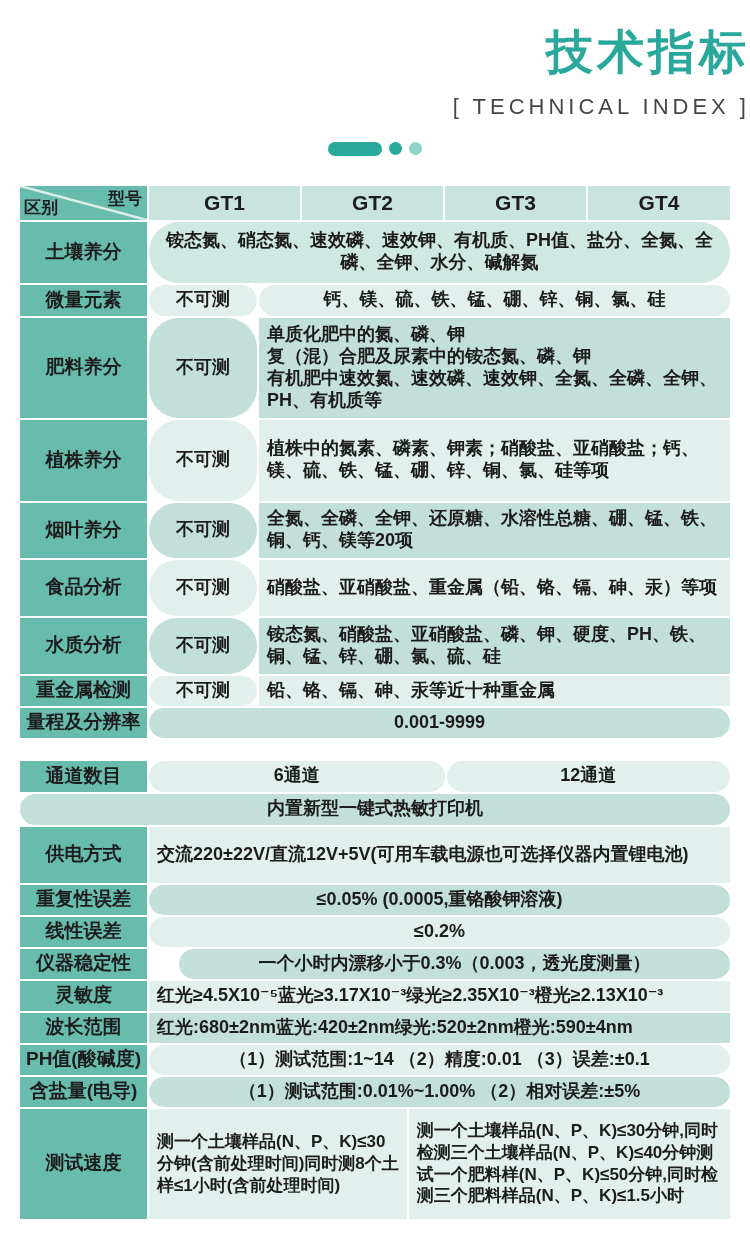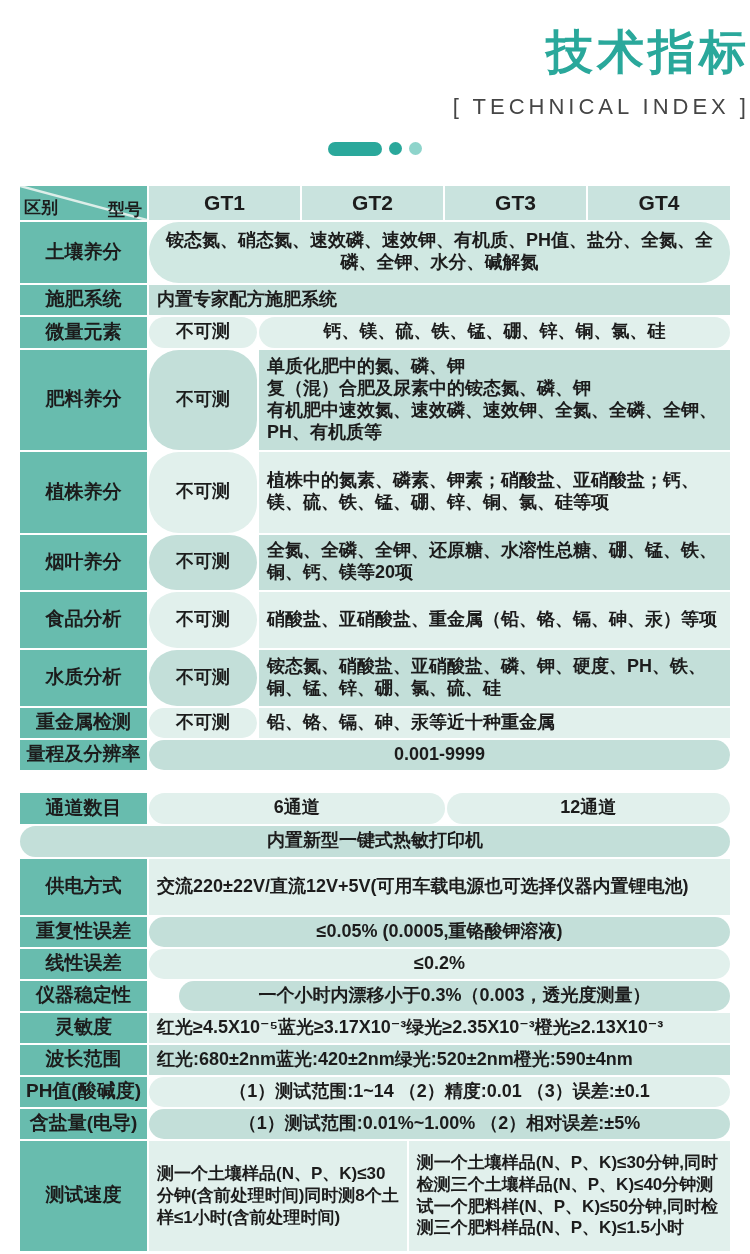--- a/index.html
+++ b/index.html
@@ -43,21 +43,21 @@
   .shade-dark{background:var(--row-dark,#c3dfd9);}
   .shade-light{background:var(--row-light,#e1f0ec);}
 
   .header-row{height:34px;}
   .header-row .cells .cell{justify-content:center;font-size:21px;font-weight:700;}
   .corner-cell{
     flex:0 0 127px;background:var(--label,#68bcae);position:relative;padding:0;
     overflow:hidden;
   }
   .corner-cell svg{position:absolute;top:0;left:0;width:100%;height:100%;}
-  .corner-top{position:absolute;top:12px;right:5px;font-size:17px;font-weight:700;}
+  .corner-top{position:absolute;top:1px;right:5px;font-size:17px;font-weight:700;}
   .corner-bottom{position:absolute;bottom:1px;left:4px;font-size:17px;font-weight:700;}
   .row.speed-row .content-cell{font-size:17px;line-height:1.28;}
 </style>
 </head>
 <body style="--accent: #2aa89b; --accent-light: #8ed4cb; --label: #68bcae; --row-header: #c9e3de; --row-mid: #d0e8e2; --row-dark: #c3dfd9; --row-light: #e1f0ec; --text: #1c1c1c;">
 
 <div class="page">
 
   <header class="hero">
     <h1>技术指标</h1>
@@ -85,26 +85,20 @@
         <div class="cell shade-header" style="flex:142 1 0">GT4</div>
       </div>
     </div>
     <div id="rows">
         <div class="row" style="min-height: 61px;">
           <div class="cell label-cell">土壤养分</div>
           <div class="cells">
             <div class="cell content-cell shade-mid align-center" style="flex: 1 1 0px;">铵态氮、硝态氮、速效磷、速效钾、有机质、PH值、盐分、全氮、全磷、全钾、水分、碱解氮</div>
           </div>
         </div>
-        <div class="row" style="min-height: 30px;">
-          <div class="cell label-cell">施肥系统</div>
-          <div class="cells">
-            <div class="cell content-cell shade-dark align-left" style="flex: 1 1 0px;">内置专家配方施肥系统</div>
-          </div>
-        </div>
         <div class="row" style="min-height: 31px;">
           <div class="cell label-cell">微量元素</div>
           <div class="cells">
             <div class="cell content-cell shade-light align-center" style="flex: 0 0 108px;">不可测</div>
             <div class="cell content-cell shade-light align-center" style="flex: 1 1 0px;">钙、镁、硫、铁、锰、硼、锌、铜、氯、硅</div>
           </div>
         </div>
         <div class="row" style="min-height: 100px;">
           <div class="cell label-cell">肥料养分</div>
           <div class="cells">

